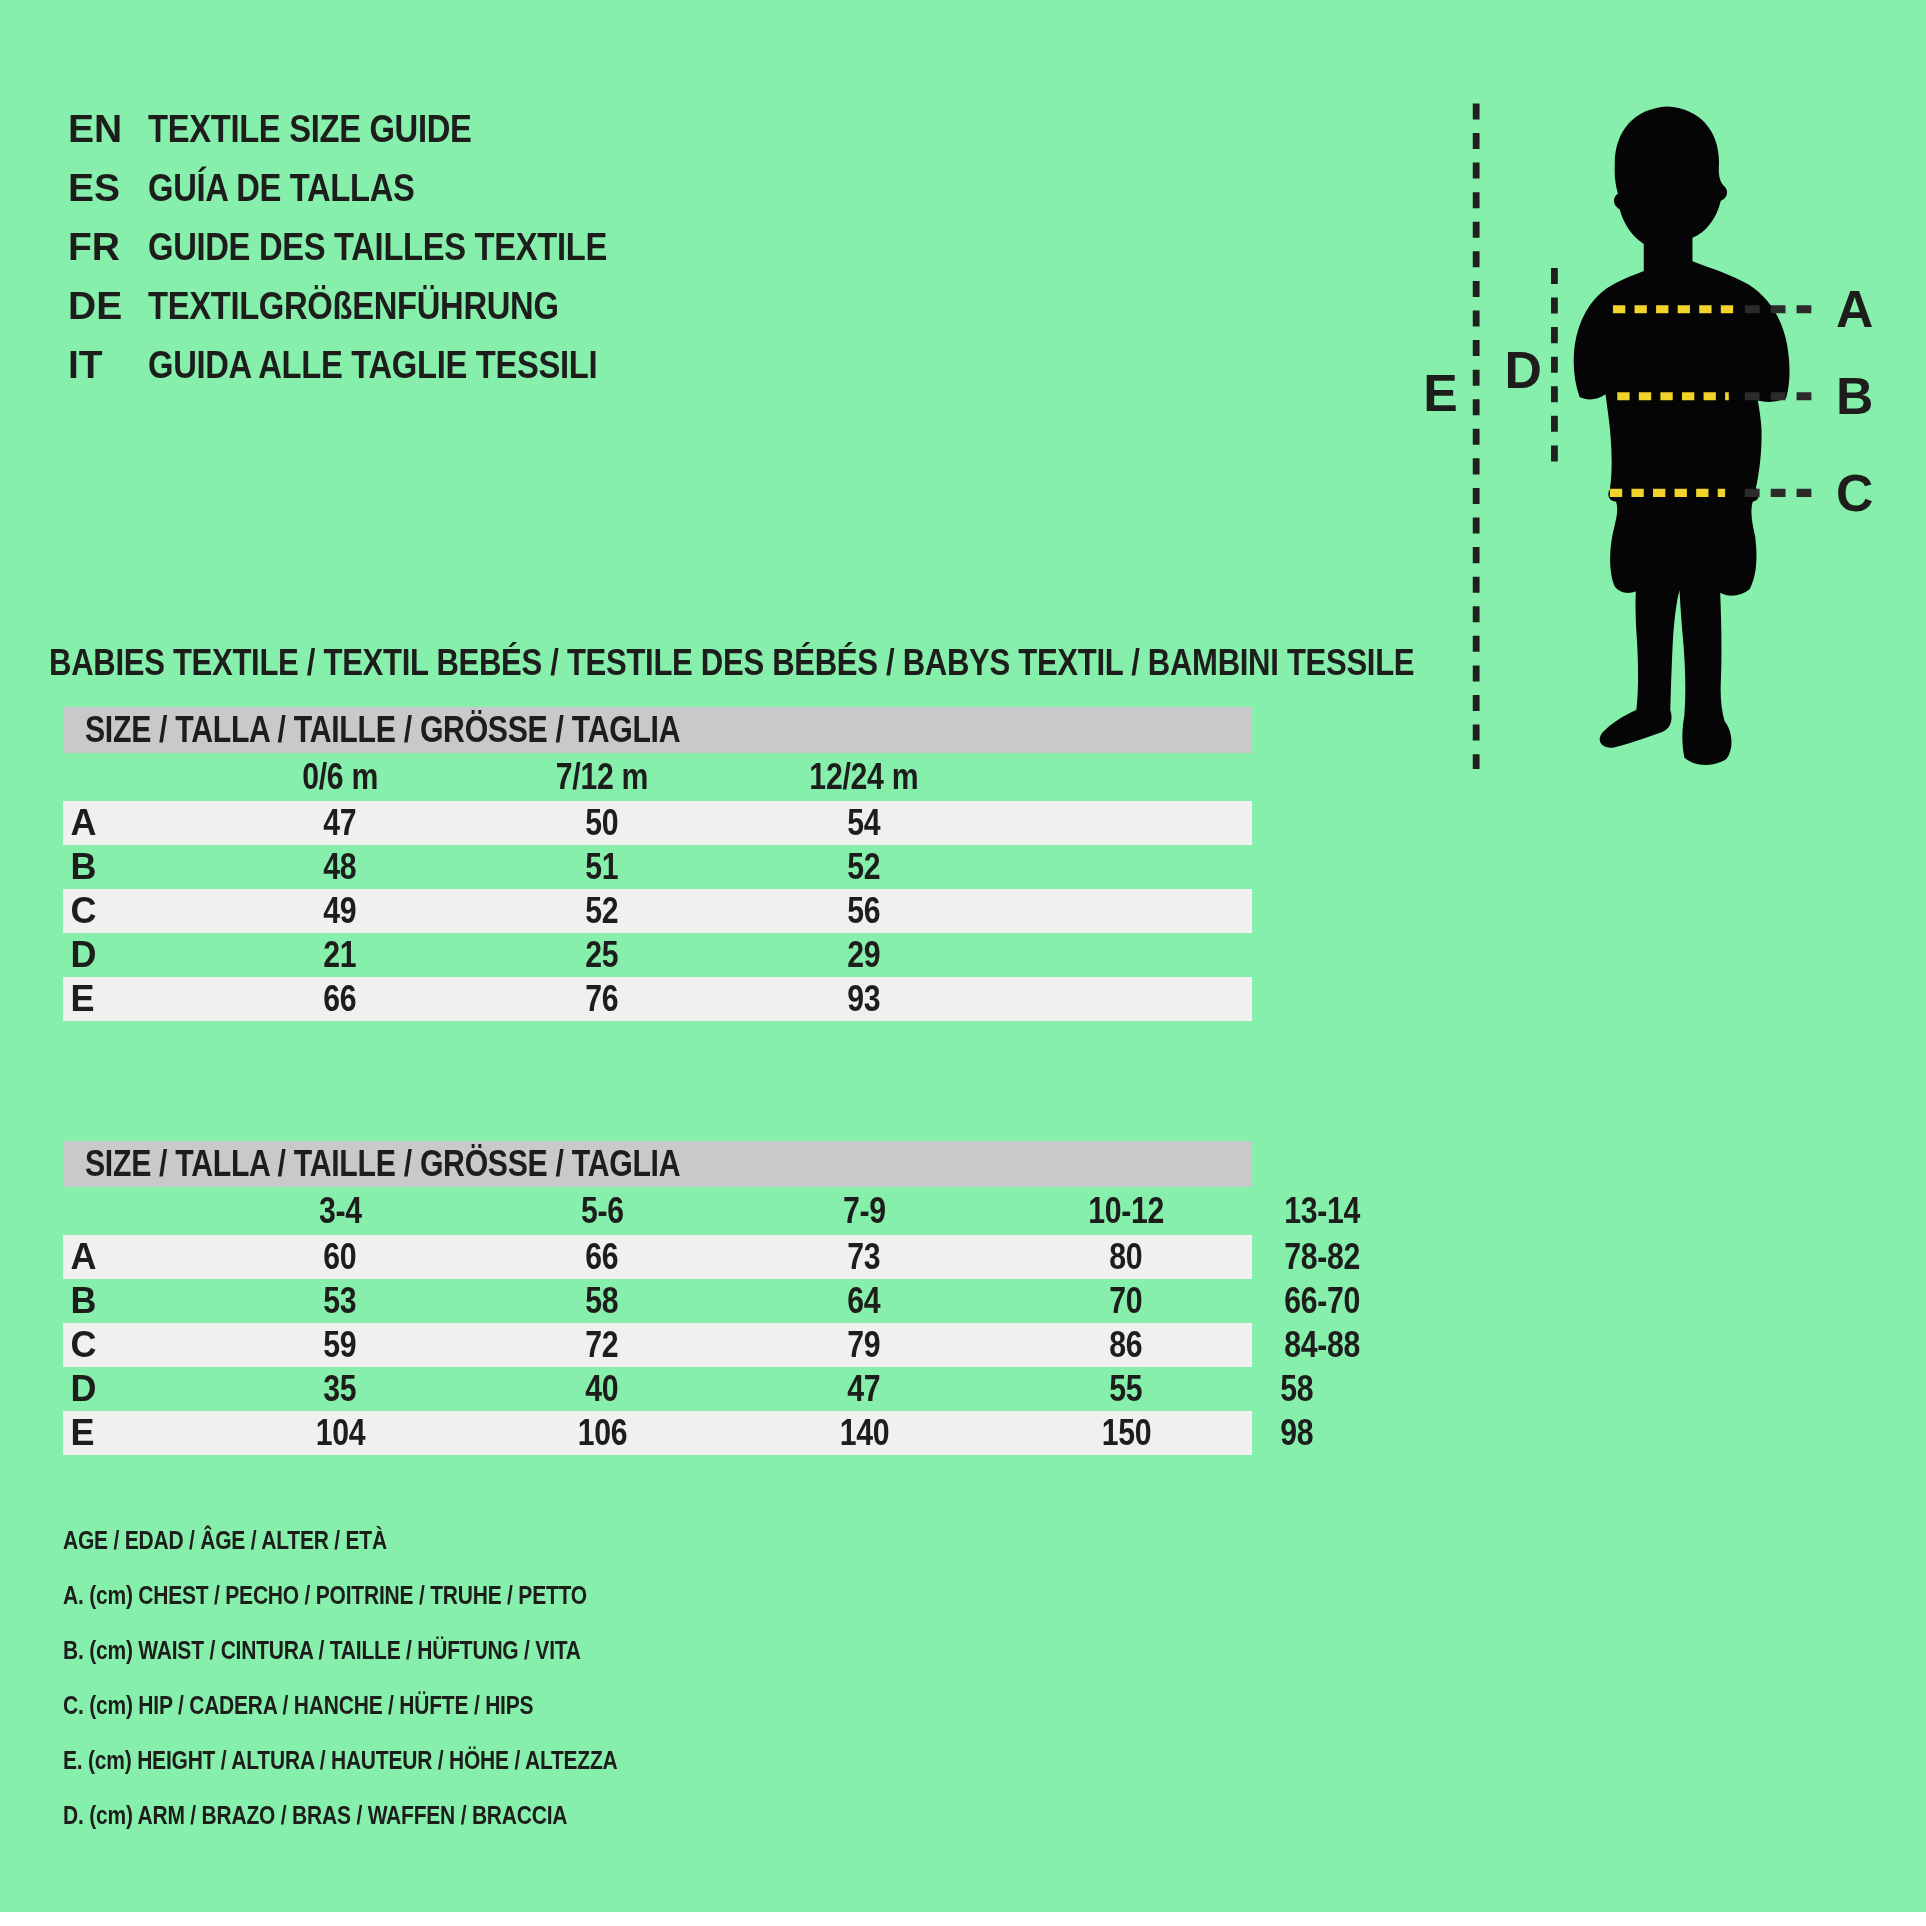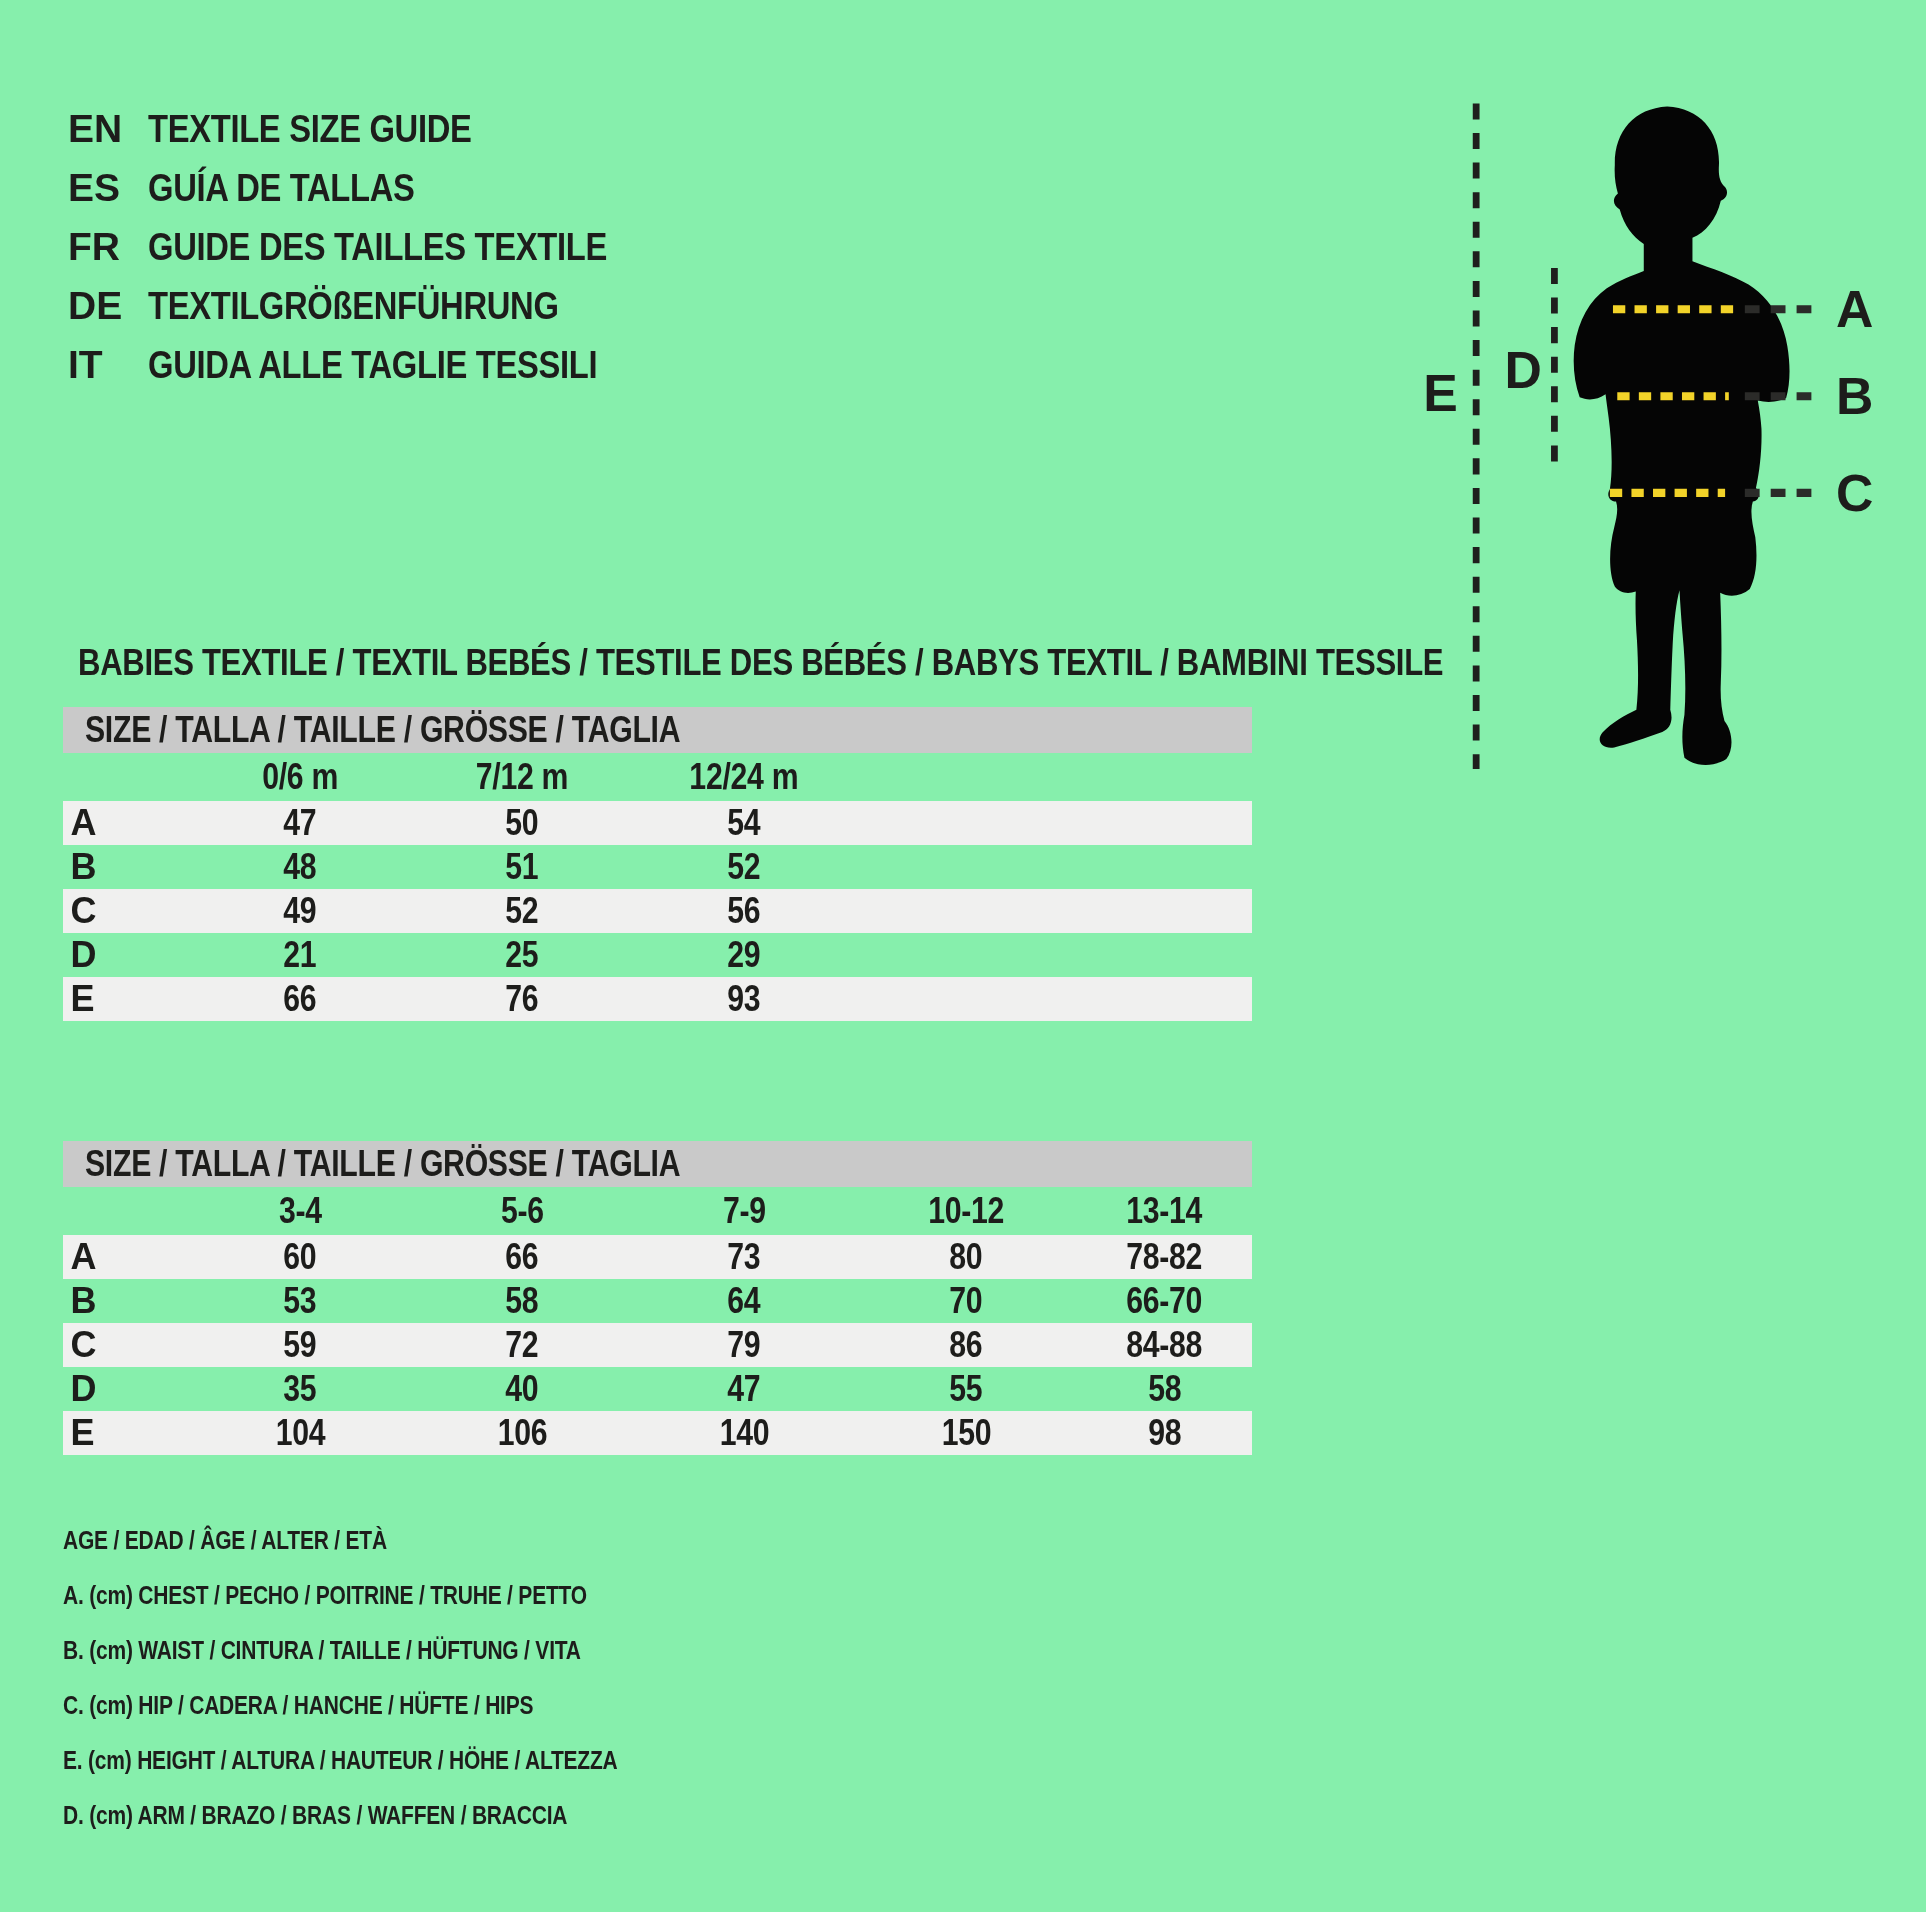--- a/index.html
+++ b/index.html
@@ -13,26 +13,26 @@
   
   .lang-block{position:absolute;left:68px;top:99px;}
   .lang-row{display:flex;height:59px;align-items:center;font-size:39px;font-weight:700;}
   .lang-row .code{width:80px;flex:0 0 80px;}
   .lang-row .ltitle{flex:1;}
 
   
   .figure{position:absolute;left:1417px;top:86px;width:509px;height:709px;}
 
   
-  .section-title{position:absolute;left:78px;font-size:37px;font-weight:700;white-space:nowrap;}
+  .section-title{position:absolute;left:49px;font-size:37px;font-weight:700;white-space:nowrap;}
 
   
   .table{position:absolute;left:63px;width:1189px;}
   .thead{height:46px;background:#c9c9c9;display:flex;align-items:center;padding-left:22px;box-sizing:border-box;font-size:36px;font-weight:700;}
-  .grid-row{display:grid;align-items:center;font-size:36px;font-weight:700;}
+  .grid-row{display:grid;align-items:center;font-size:36px;font-weight:700;gap:40px;}
   .babies-grid{grid-template-columns:126px 222px 222px 222px 1fr;}
   .children-grid{grid-template-columns:126px 222px 222px 222px 222px 1fr;}
   .colhead-row{height:48px;}
   .data-row{height:44px;}
   .data-row.shade{background:#f0f0ef;}
   .cell-c{text-align:center;}
   .cell-label{padding-left:7.4px;}
 
   
   .legend{position:absolute;left:63px;top:1513px;}

